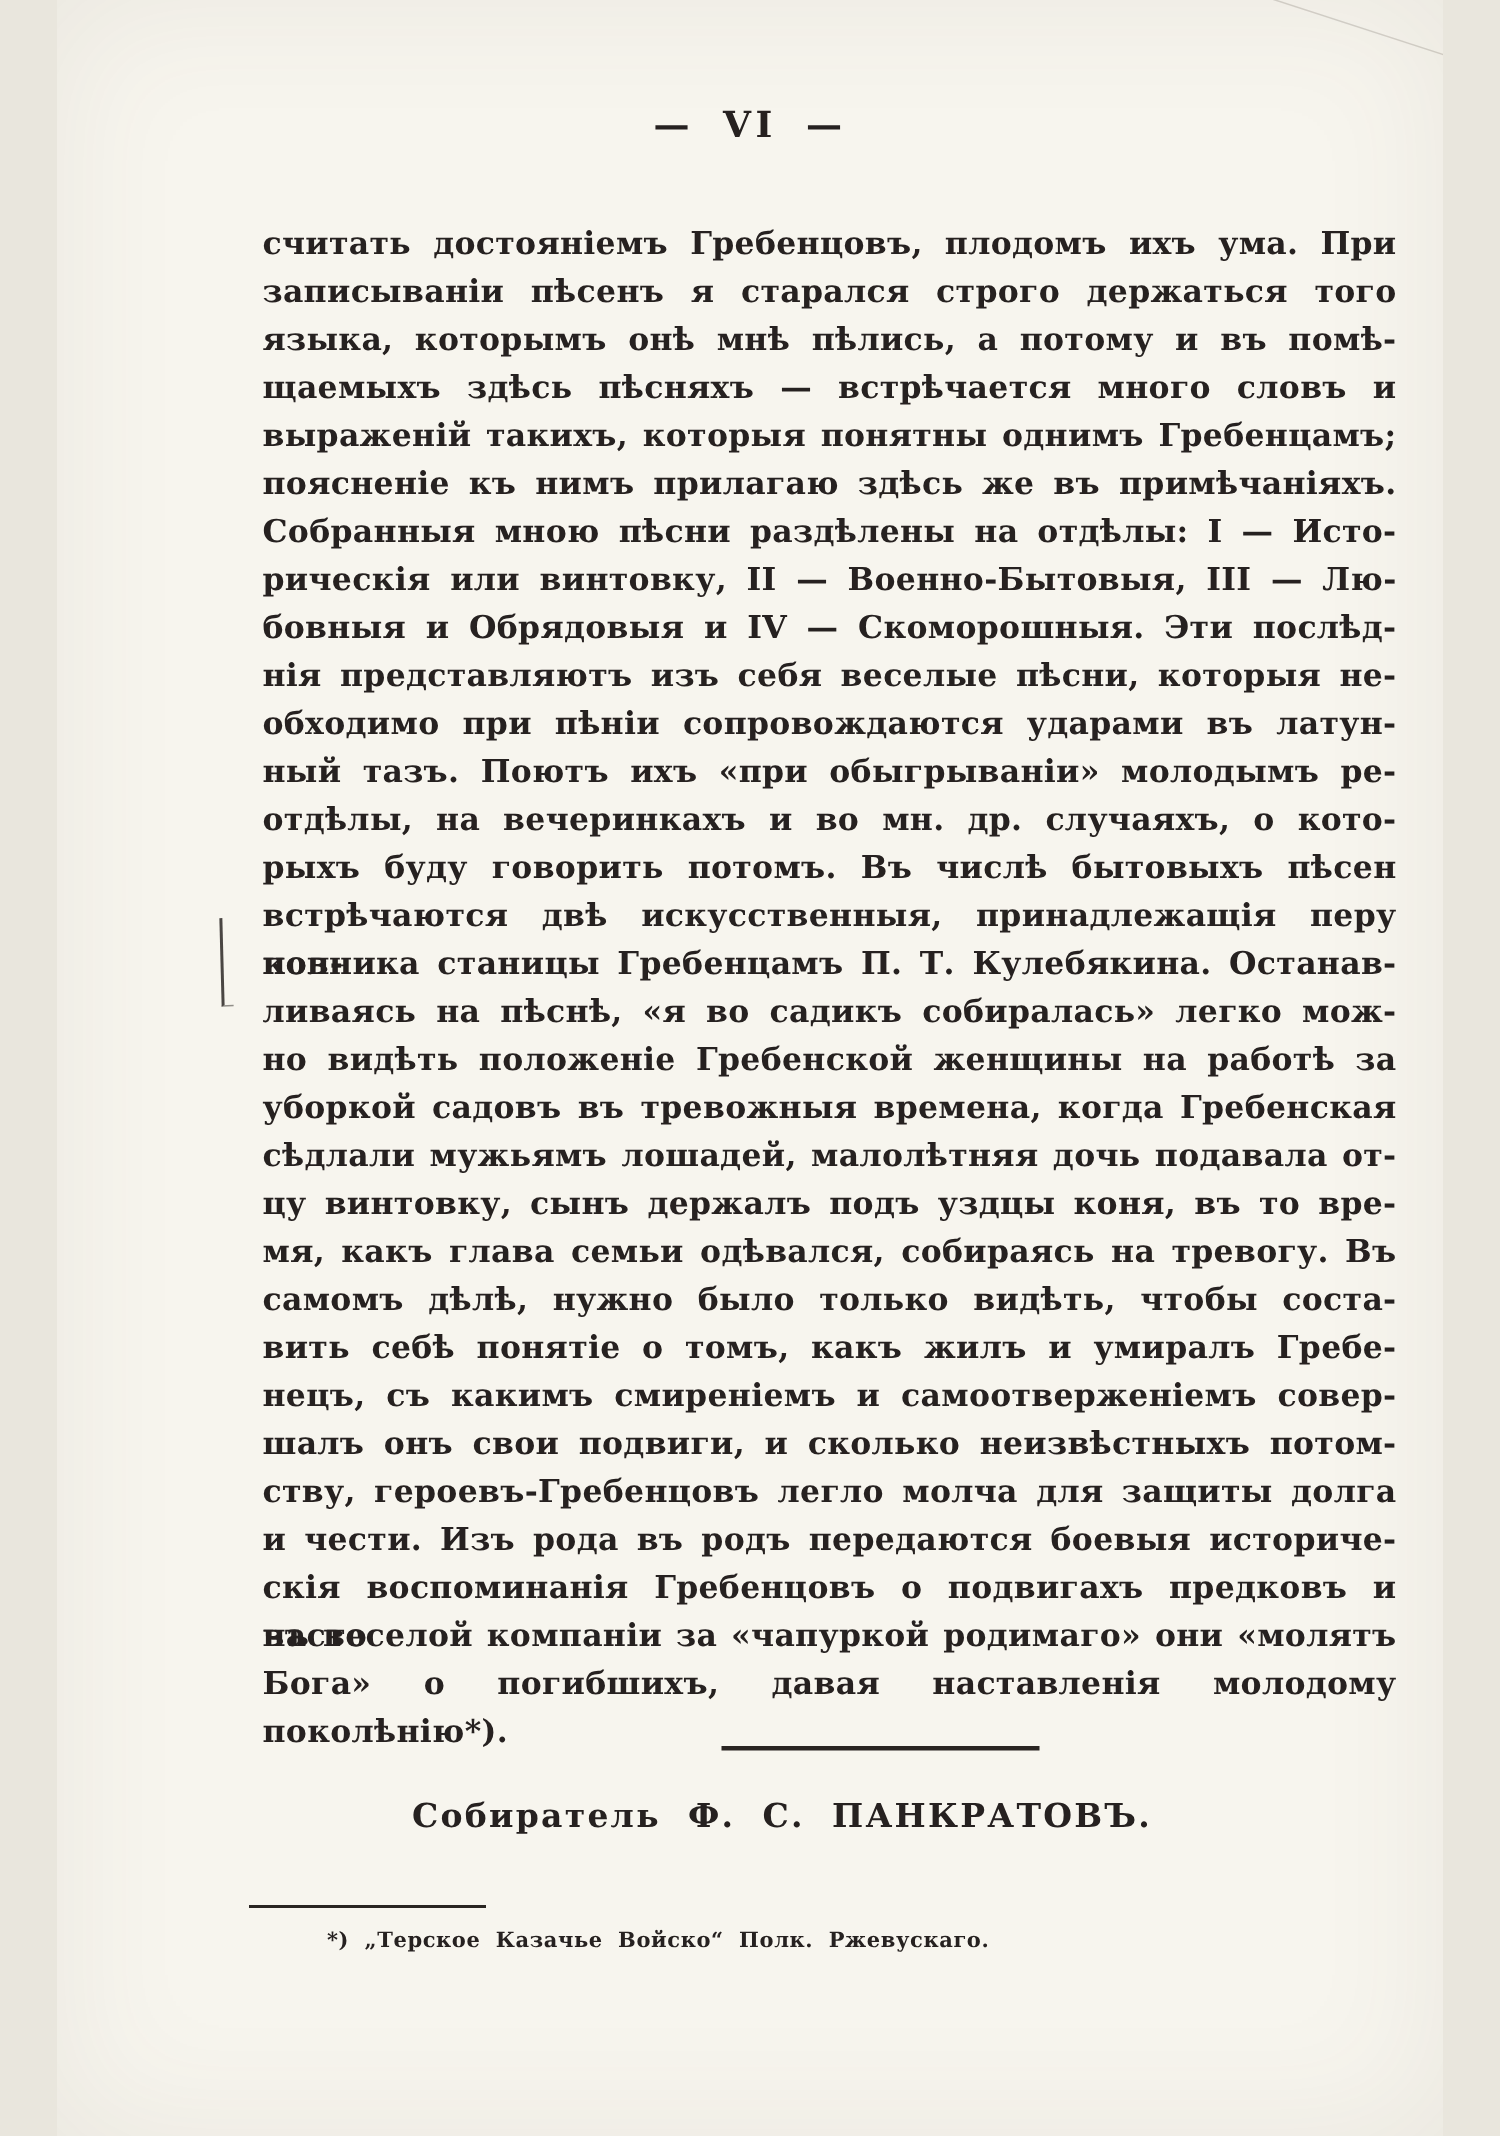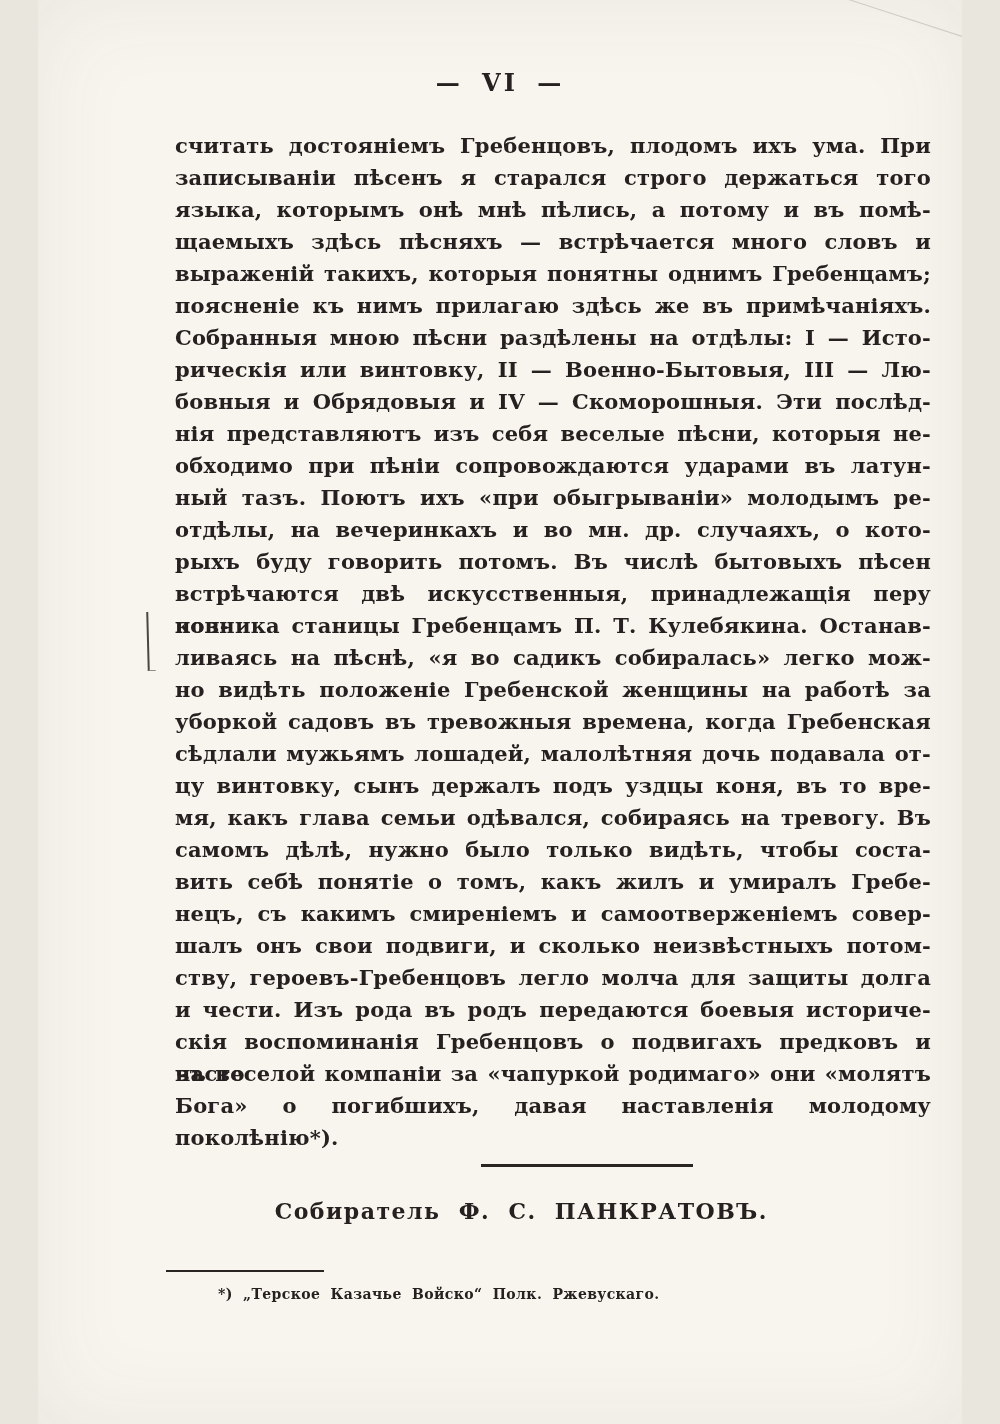--- a/index.html
+++ b/index.html
@@ -24,21 +24,21 @@
     left: 0;
     width: 100%;
     text-align: center;
     font-size: 24px;
     font-weight: bold;
     letter-spacing: 3px;
     word-spacing: 8px;
   }
   .body-text {
     position: absolute;
-    top: 130px;
+    top: 146px;
     left: 137px;
     width: 756px;
     font-size: 21px;
     font-weight: bold;
     line-height: 32px;
     letter-spacing: 0.2px;
   }
   .text-line {
     text-align: justify;
     text-align-last: justify;

